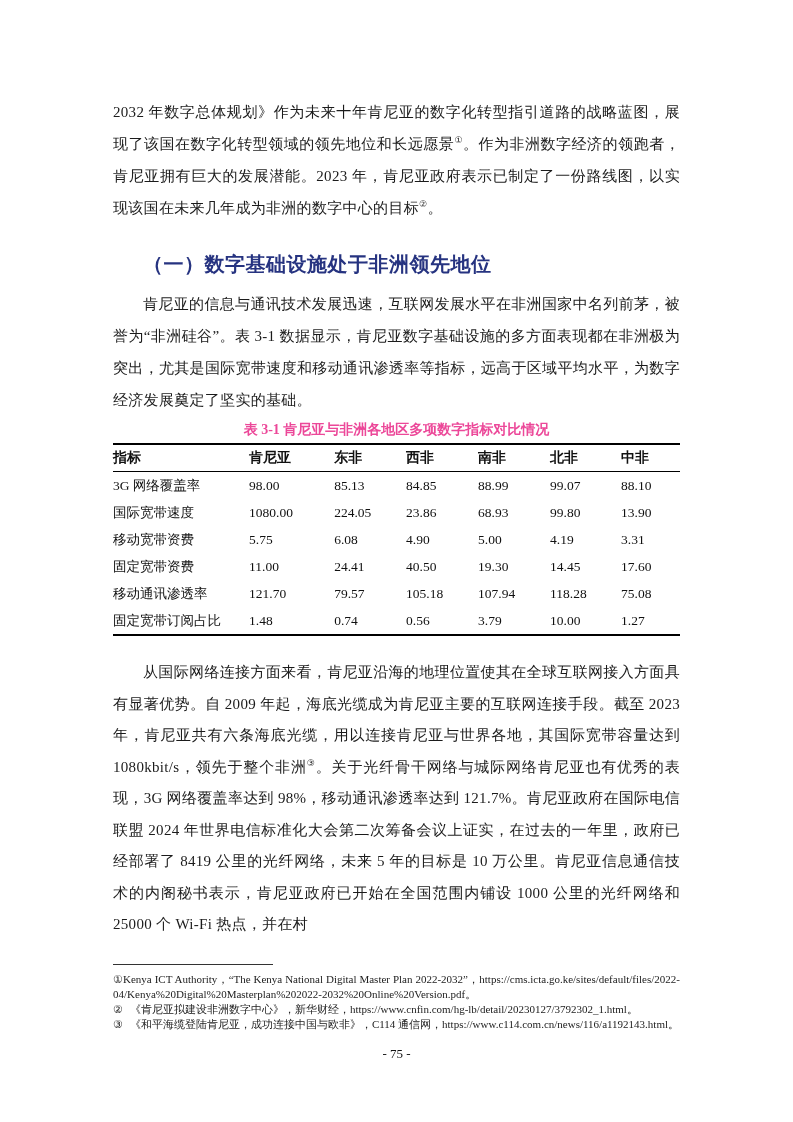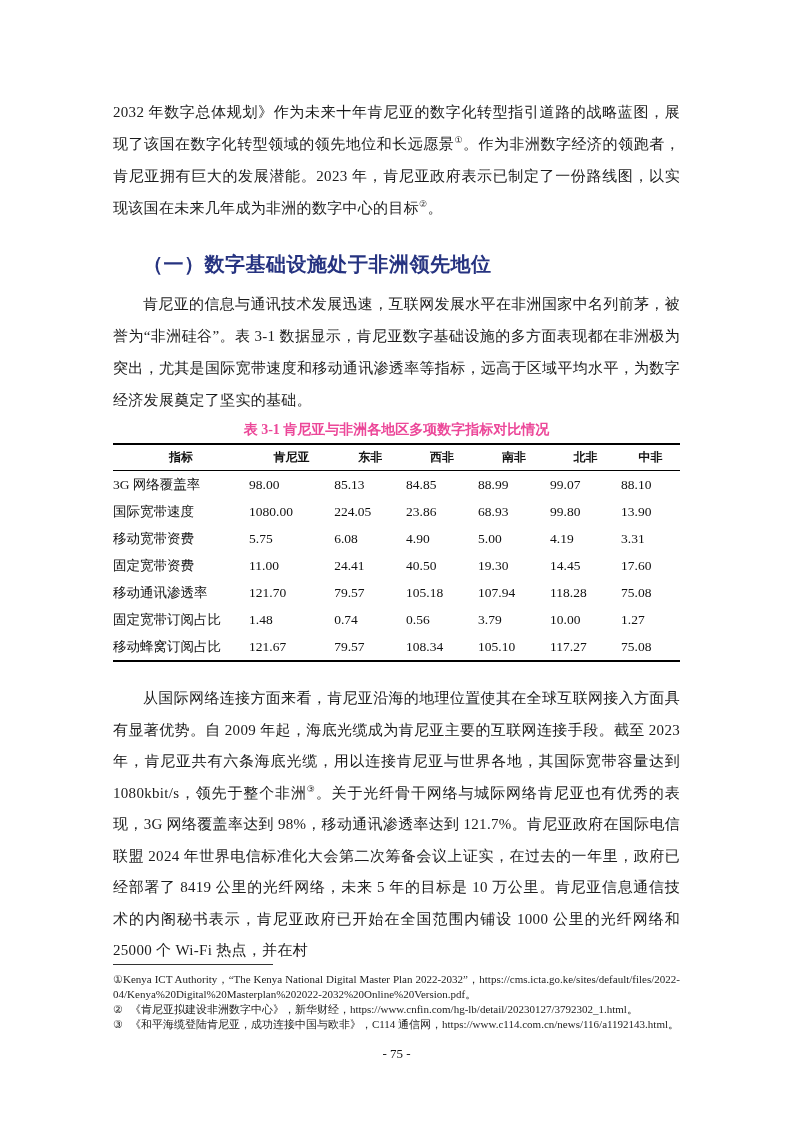--- a/index.html
+++ b/index.html
@@ -61,22 +61,22 @@
     border-collapse: collapse;
     font-size: 13.5px;
     color: #111;
     border-top: 2px solid #000;
     border-bottom: 2px solid #000;
   }
   table.data-table thead tr { border-bottom: 1px solid #000; }
   table.data-table th {
     font-weight: bold;
     padding: 4px 0 4px 0;
-    text-align: center;
-    font-size: 12px;
+    text-align: left;
+    font-size: 14px;
   }
   table.data-table td {
     padding: 4.5px 0 4.5px 0;
     text-align: left;
   }
   table.data-table th:first-child,
   table.data-table td:first-child { width: 24%; }
   .para-network { margin-top: 21px !important; line-height: 31.5px !important; }
   .footnotes {
     position: absolute;
@@ -183,29 +183,20 @@
           </tr>
           <tr>
             <td>固定宽带订阅占比</td>
             <td>1.48</td>
             <td>0.74</td>
             <td>0.56</td>
             <td>3.79</td>
             <td>10.00</td>
             <td>1.27</td>
           </tr>
-          <tr>
-            <td>移动蜂窝订阅占比</td>
-            <td>121.67</td>
-            <td>79.57</td>
-            <td>108.34</td>
-            <td>105.10</td>
-            <td>117.27</td>
-            <td>75.08</td>
-          </tr>
         </tbody>
     </table>
   </div>
 
   <p class="body-para indent para-network"><span>从国际网络连接方面来看，肯尼亚沿海的地理位置使其在全球互联网接入方面具有显著优势。自 2009 年起，海底光缆成为肯尼亚主要的互联网连接手段。截至 2023 年，肯尼亚共有六条海底光缆，用以连接肯尼亚与世界各地，其国际宽带容量达到 1080kbit/s，领先于整个非洲</span><sup class="fnref">③</sup><span>。关于光纤骨干网络与城际网络肯尼亚也有优秀的表现，3G 网络覆盖率达到 98%，移动通讯渗透率达到 121.7%。肯尼亚政府在国际电信联盟 2024 年世界电信标准化大会第二次筹备会议上证实，在过去的一年里，政府已经部署了 8419 公里的光纤网络，未来 5 年的目标是 10 万公里。肯尼亚信息通信技术的内阁秘书表示，肯尼亚政府已开始在全国范围内铺设 1000 公里的光纤网络和 25000 个 Wi-Fi 热点，并在村</span></p>
 
   <div class="footnotes">
     <div class="fn-rule"></div>
     <div>
         <div class="footnote"><span class="fn-marker">①</span><span>Kenya ICT Authority，“The Kenya National Digital Master Plan 2022-2032”，https://cms.icta.go.ke/sites/default/files/2022-04/Kenya%20Digital%20Masterplan%202022-2032%20Online%20Version.pdf。</span></div>

